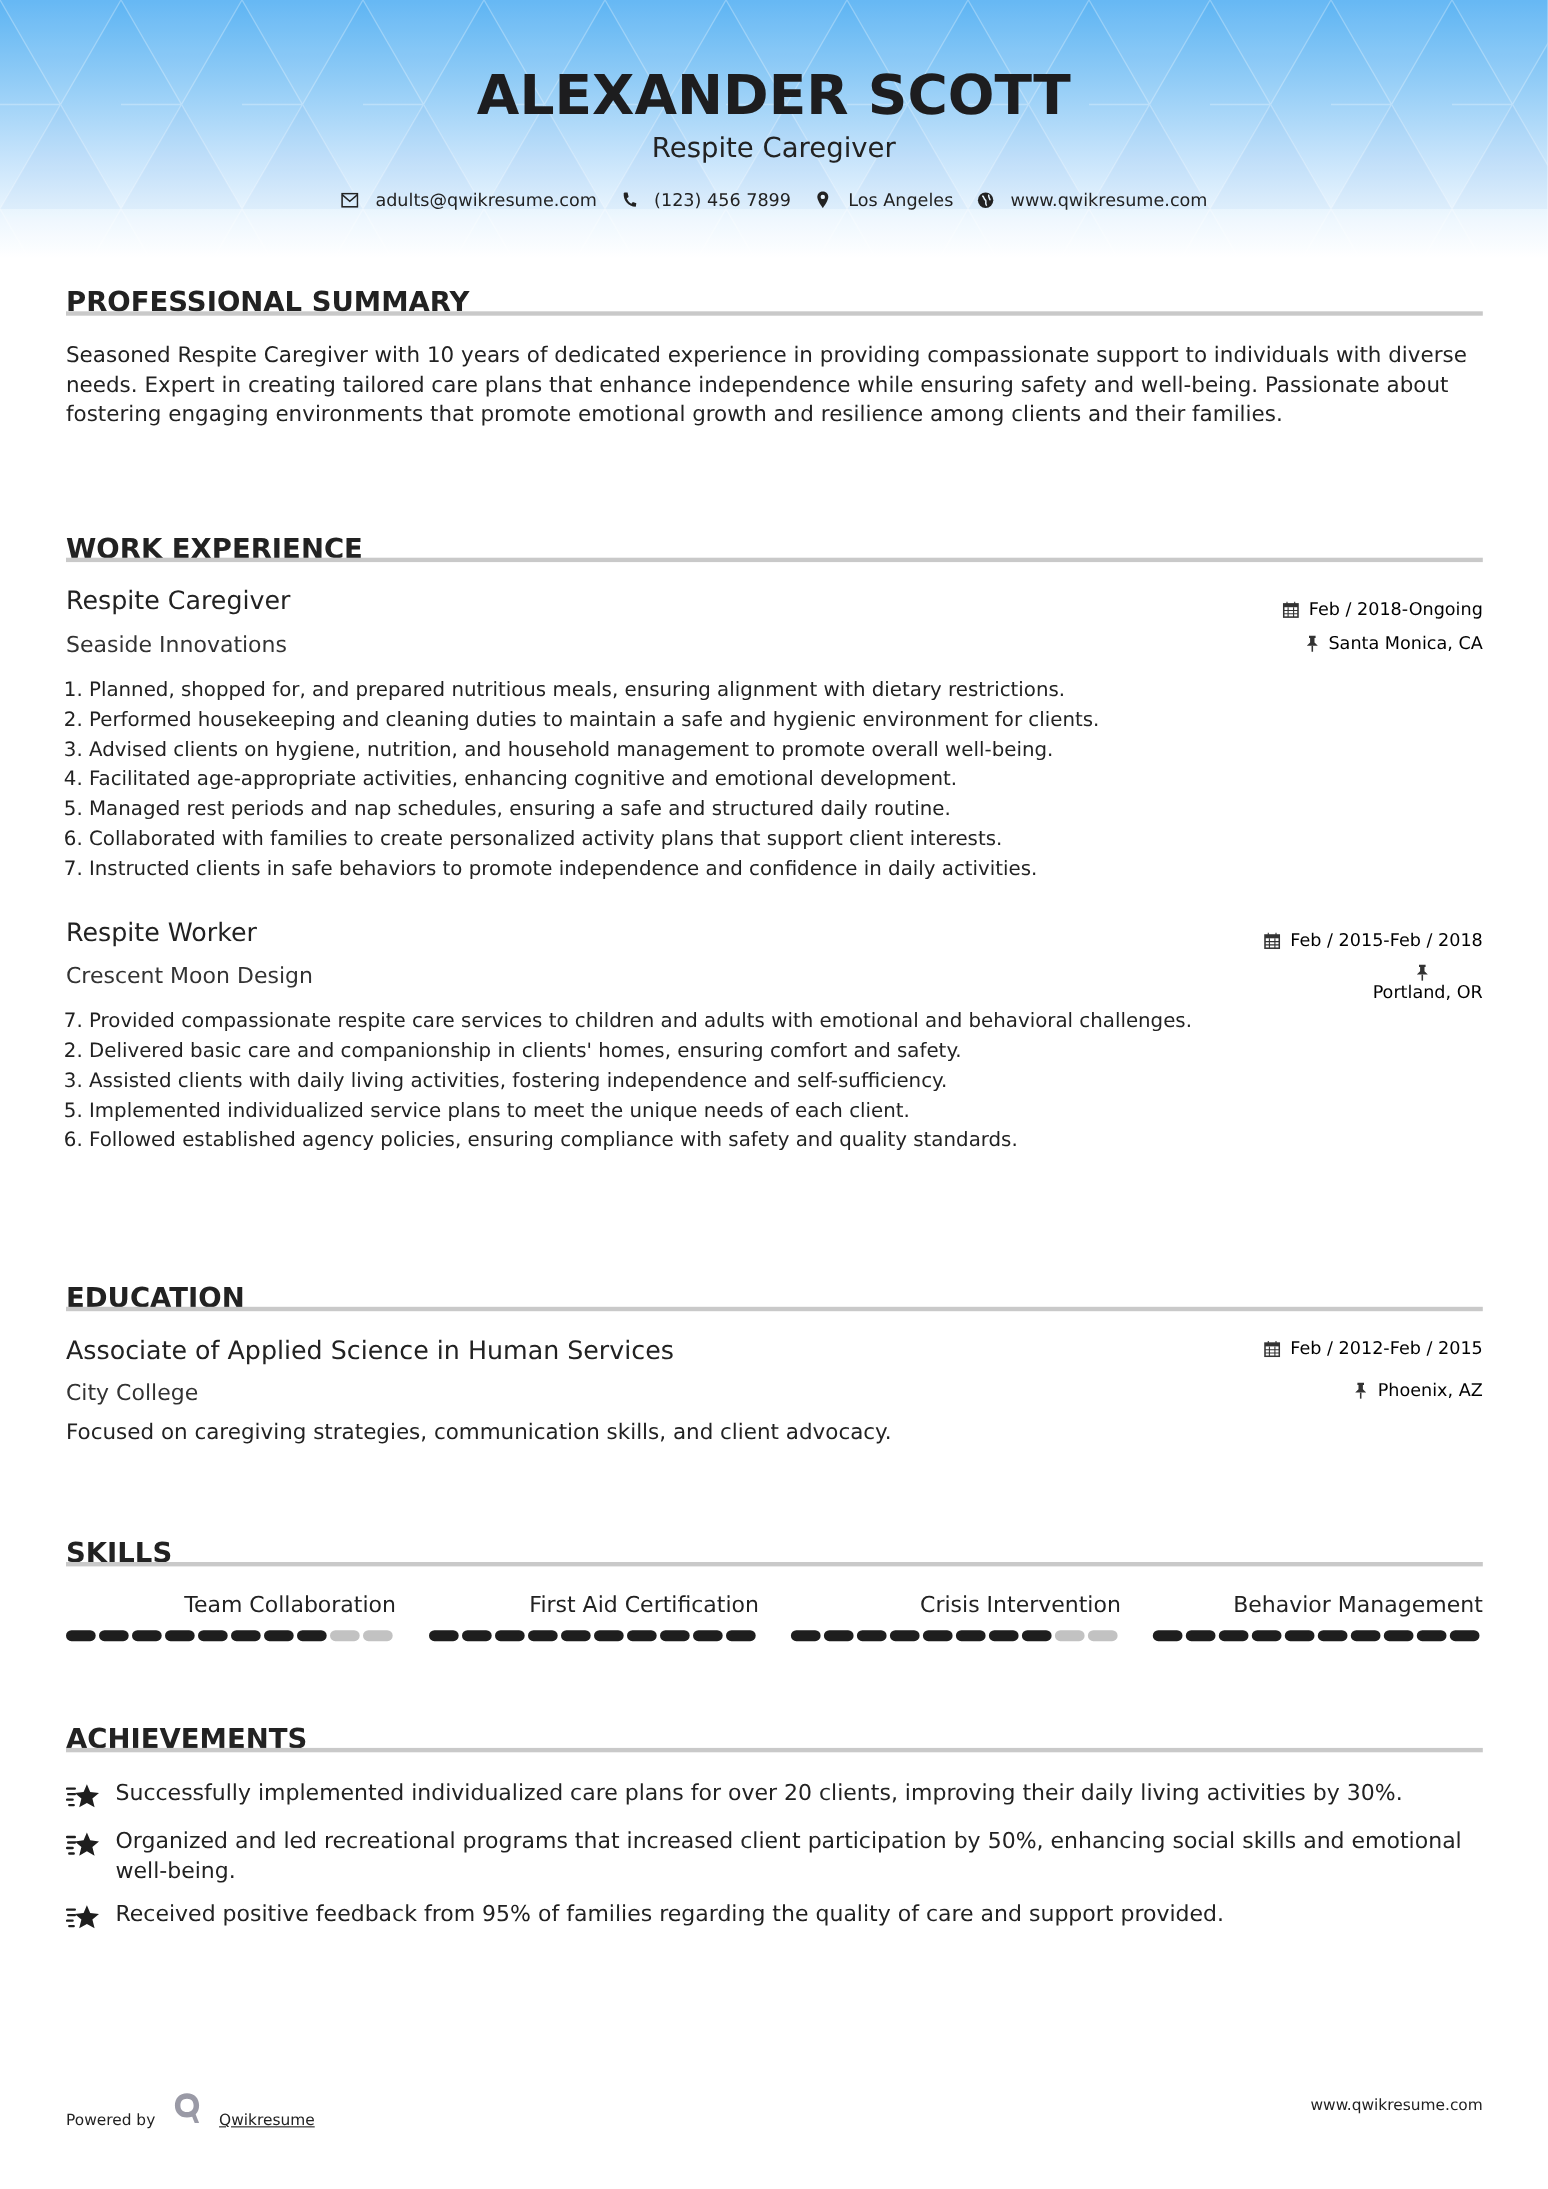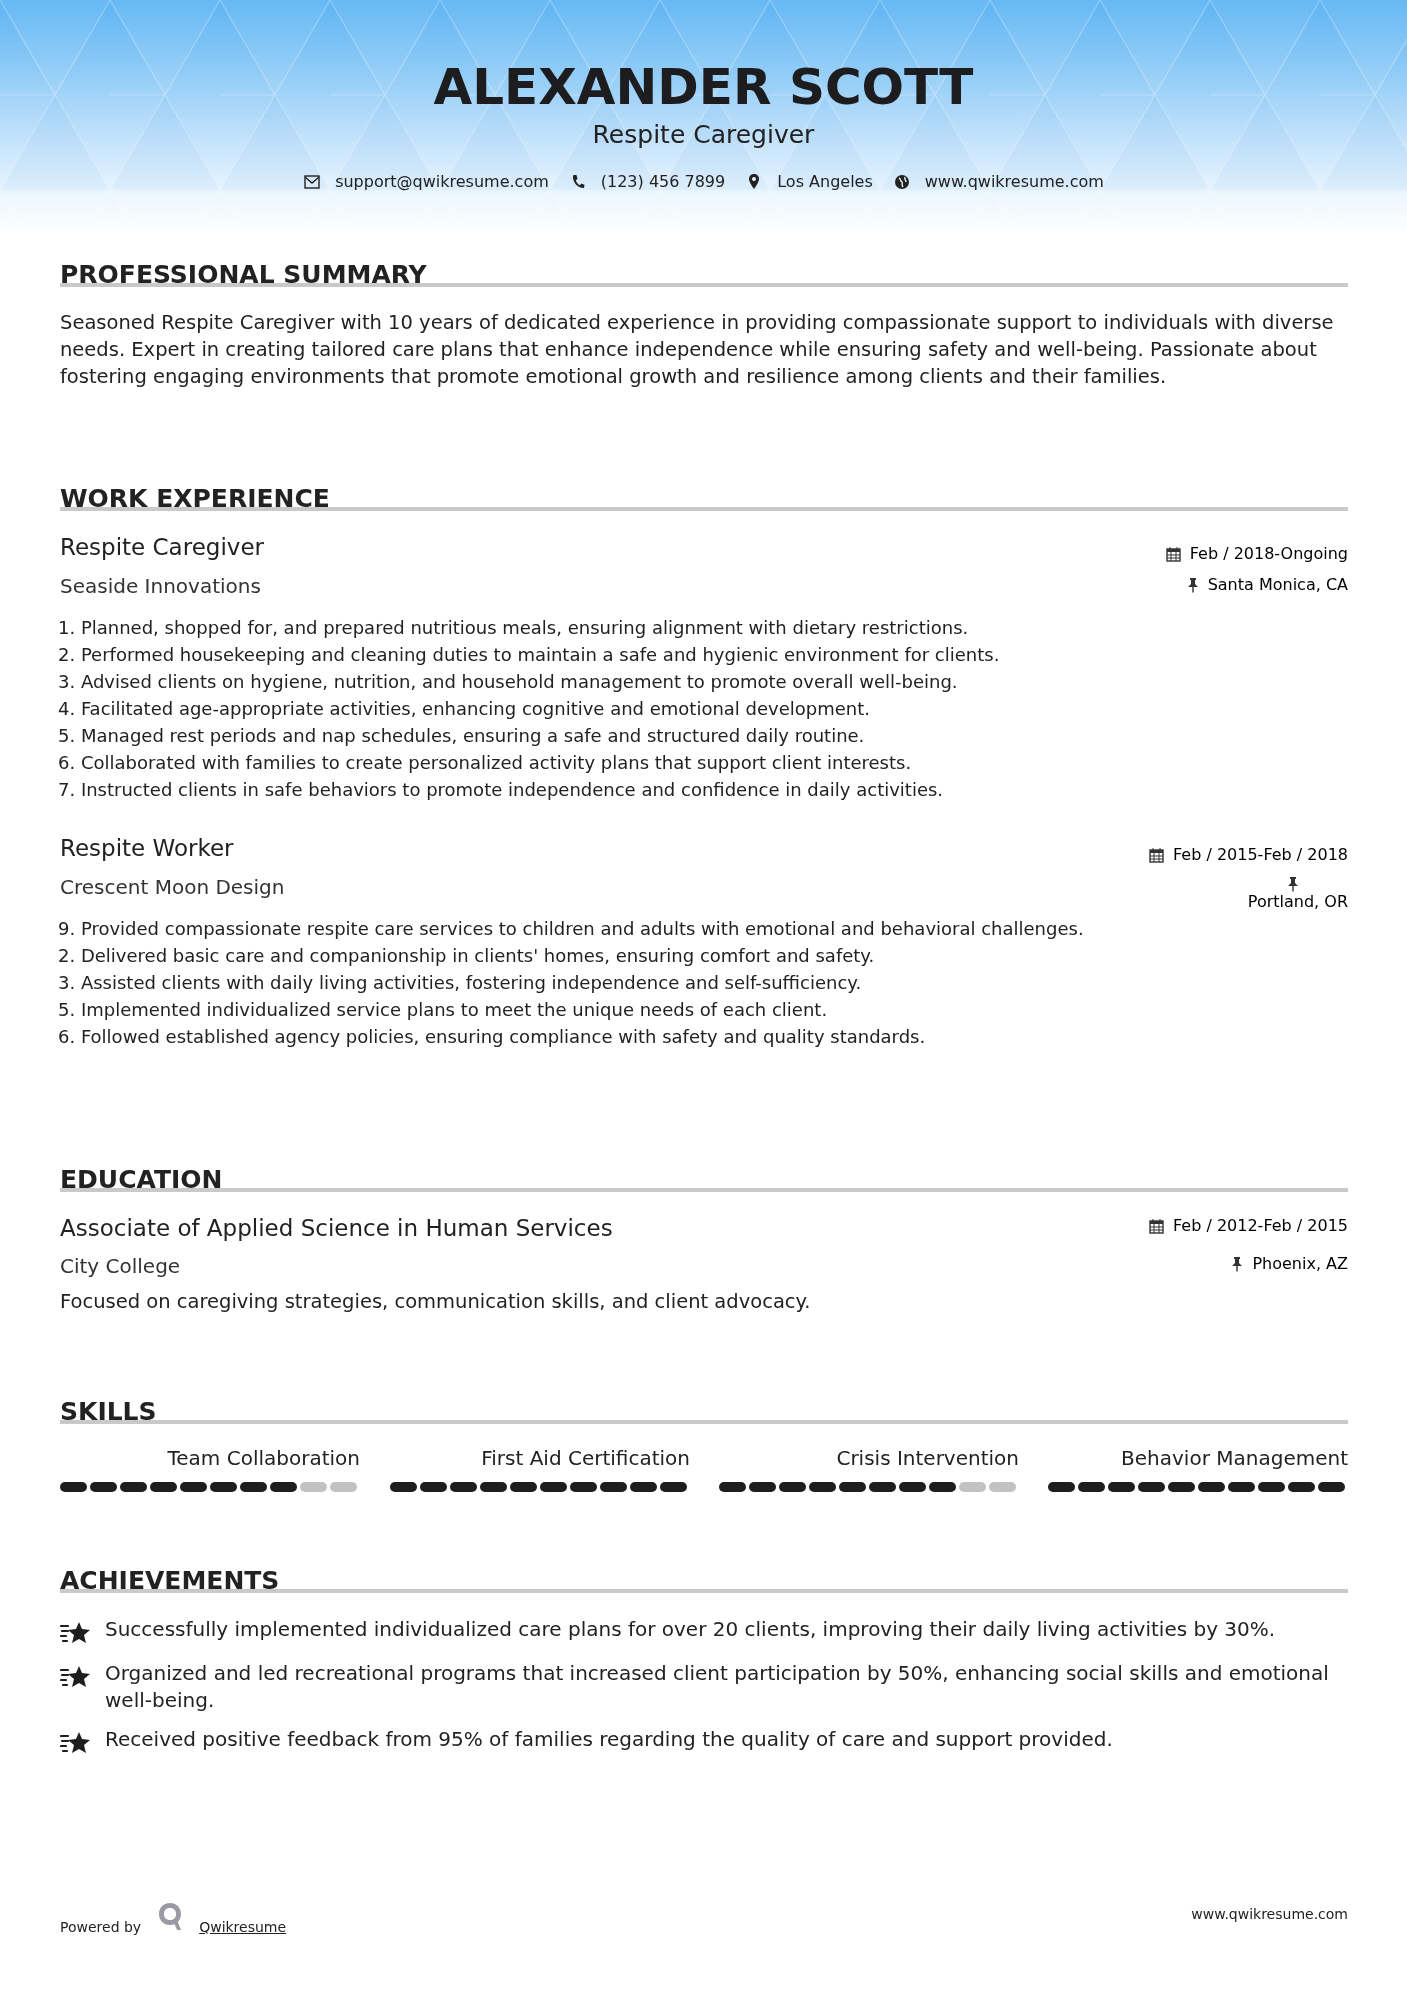--- a/index.html
+++ b/index.html
@@ -78,21 +78,21 @@
   <div class="name">ALEXANDER SCOTT</div>
   <div class="title">Respite Caregiver</div>
   <div class="contacts">
     <div class="ci">
       <span class="ico">
         <svg width="16" height="14" viewBox="0 0 16 14">
             <rect x="1" y="1" width="14" height="12" fill="none" stroke="#222" stroke-width="1.4"></rect>
             <path d="M1 2 L8 8 L15 2" fill="none" stroke="#222" stroke-width="1.4"></path>
           </svg>
       </span>
-      <span>support@qwikresume.com</span>
+      <span>adults@qwikresume.com</span>
     </div>
     <div class="ci">
       <span class="ico">
         <svg width="14" height="16" viewBox="0 0 14 16">
             <path d="M3 1 L5.5 1 L6.5 5 L4.8 6.2 C5.6 8.6 7 10.2 9 11.2 L10.3 9.6 L13.5 10.8 L13 14 C6 14 1.5 8 2 1.5 Z" fill="#222"></path>
           </svg>
       </span>
       <span>(123) 456 7899</span>
     </div>
     <div class="ci">
@@ -169,21 +169,21 @@
 <div class="meta" style="top:876px;flex-direction:column;">
   <span class="ico">
     <svg width="12" height="16" viewBox="0 0 12 16">
         <path d="M3 1 H9 V3 H8 V7 L11 10 H1 L4 7 V3 H3 Z" fill="#333"></path>
         <rect x="5.3" y="10" width="1.4" height="5.5" fill="#333"></rect>
       </svg>
   </span>
   <span>Portland, OR</span>
 </div>
 <ul class="list" style="top:915px;">
-  <li>9. Provided compassionate respite care services to children and adults with emotional and behavioral challenges.</li>
+  <li>7. Provided compassionate respite care services to children and adults with emotional and behavioral challenges.</li>
   <li>2. Delivered basic care and companionship in clients' homes, ensuring comfort and safety.</li>
   <li>3. Assisted clients with daily living activities, fostering independence and self-sufficiency.</li>
   <li>5. Implemented individualized service plans to meet the unique needs of each client.</li>
   <li>6. Followed established agency policies, ensuring compliance with safety and quality standards.</li>
 </ul>
 
 <div class="section-title" style="top:1145px;">EDUCATION</div>
 <div class="rule" style="top:1188px;"></div>
 <div class="job-title" style="top:1215px;">Associate of Applied Science in Human Services</div>
 <div class="company" style="top:1254px;">City College</div>

